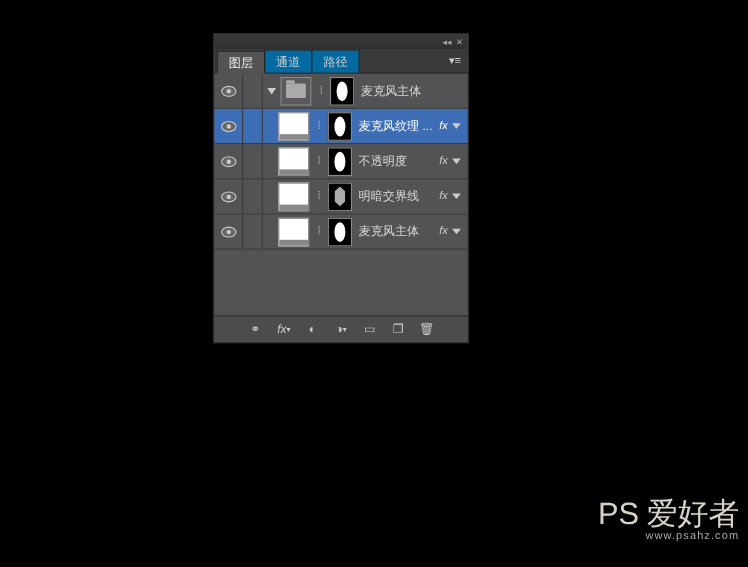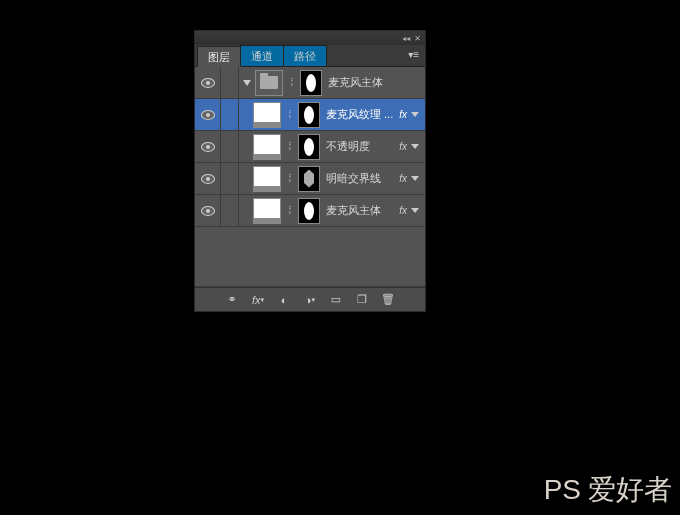--- a/index.html
+++ b/index.html
@@ -53,21 +53,21 @@
 .thumb.bg { background:#333; display:flex; align-items:flex-end; position:relative; }
 .bg-corner { position:absolute; right:-1px; bottom:-1px; width:10px; height:10px; background:#fff; border:1px solid #888; }
 .bg-corner::after { content:''; position:absolute; right:1px; bottom:1px; width:0; height:0; border-right:5px solid #888; border-top:5px solid transparent; }
 
 .lock-icon-small { margin-left:auto; margin-right:6px; font-size:10px; color:#ccc; }
 
 .empty { height:60px; border-bottom:1px solid #3c3c3c; }
 
 .footer { display:flex; align-items:center; justify-content:center; gap:10px; height:24px; background:#4c4c4c; border-top:1px solid #333; }
 .foot-ico { width:16px; height:16px; display:flex; align-items:center; justify-content:center; color:#ccc; font-size:11px; cursor:pointer; }
-.wm-container { position:absolute; right:8px; bottom:6px; text-align:right; }
+.wm-container { position:absolute; right:8px; bottom:22px; text-align:right; }
 .wm-container .cn { color:#d8d2c8; font-family:"KaiTi",serif; font-size:28px; }
 .wm-container .url { color:#aaa; font-size:10px; letter-spacing:1px; margin-top:-4px; }
 </style>
 </head>
 <body>
 
 <div class="panel">
   <div class="panel-header">
     <span class="hh">◂◂</span>
     <span class="hh">✕</span>
@@ -184,13 +184,14 @@
     <div class="foot-ico">◐</div>
     <div class="foot-ico">◑<span style="font-size:7px">▾</span></div>
     <div class="foot-ico">▭</div>
     <div class="foot-ico">❐</div>
     <div class="foot-ico">🗑</div>
   </div>
 </div>
 
 <div class="wm-container">
   <div class="cn"><span class="ps">PS</span> <span>爱好者</span></div>
+  <div class="url">www.psahz.com</div>
 </div>
 
 </body></html>

